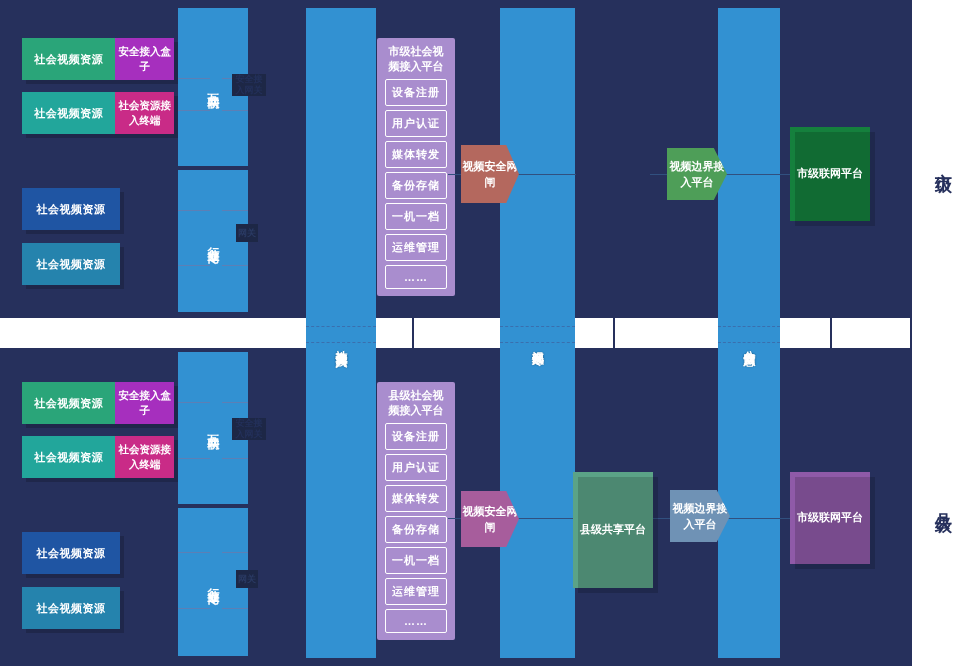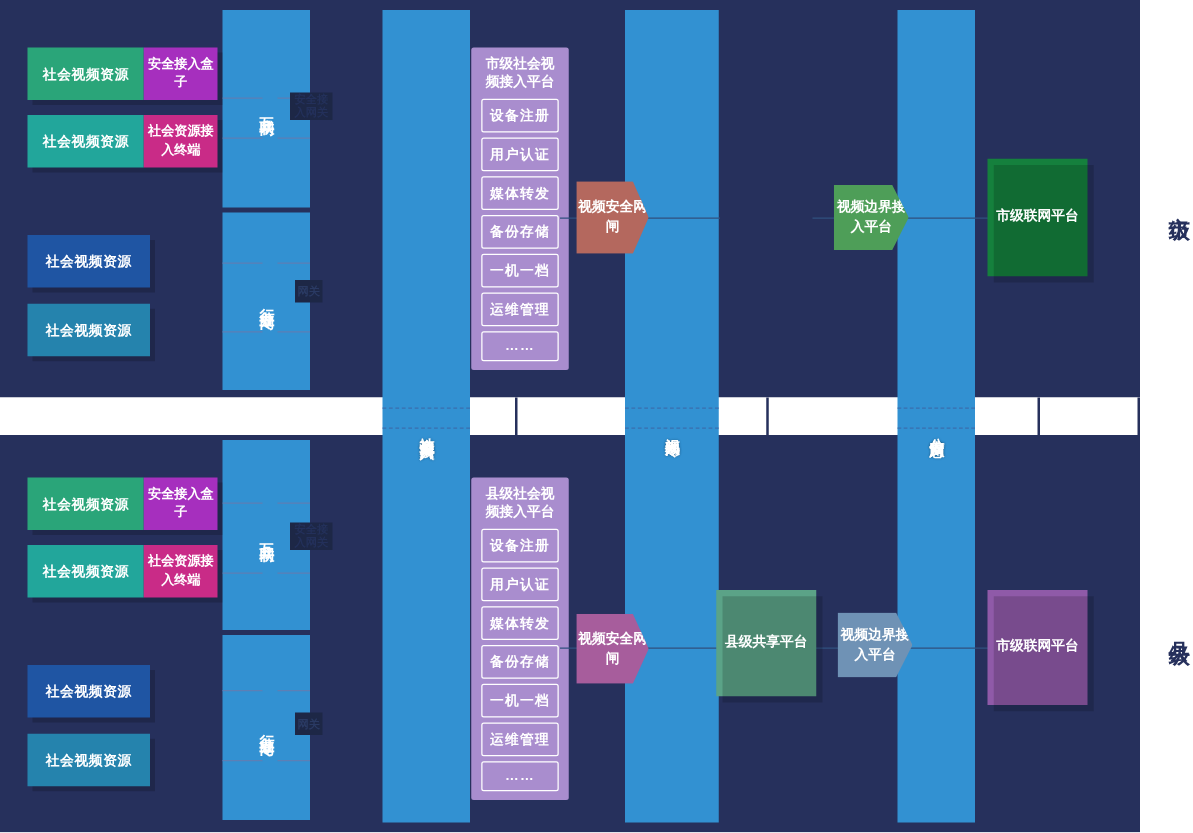--- a/index.html
+++ b/index.html
@@ -230,21 +230,21 @@
   </div>
 
   <div class="conn" style="left:448px;top:518px;width:22px;"></div>
   <div class="conn" style="left:518px;top:518px;width:58px;"></div>
   <div class="conn" style="left:650px;top:518px;width:24px;"></div>
   <div class="conn" style="left:720px;top:518px;width:72px;"></div>
 
   <div class="node pent" style="left:461px;top:491px;width:58px;height:56px;background:#a75d9c;">
     <span>视频安全网闸</span>
   </div>
-  <div class="sq" style="left:573px;top:472px;width:80px;height:85px;background:#5ba387;">
+  <div class="sq" style="left:573px;top:472px;width:80px;height:116px;background:#5ba387;">
     <div class="shadow"></div>
     <span>县级共享平台</span>
   </div>
   <div class="node pent" style="left:670px;top:490px;width:60px;height:52px;background:#6f92b5;">
     <span>视频边界接入平台</span>
   </div>
   <div class="sq" style="left:790px;top:472px;width:80px;height:92px;background:#8f5aa8;">
     <div class="shadow"></div>
     <span>市级联网平台</span>
   </div>

